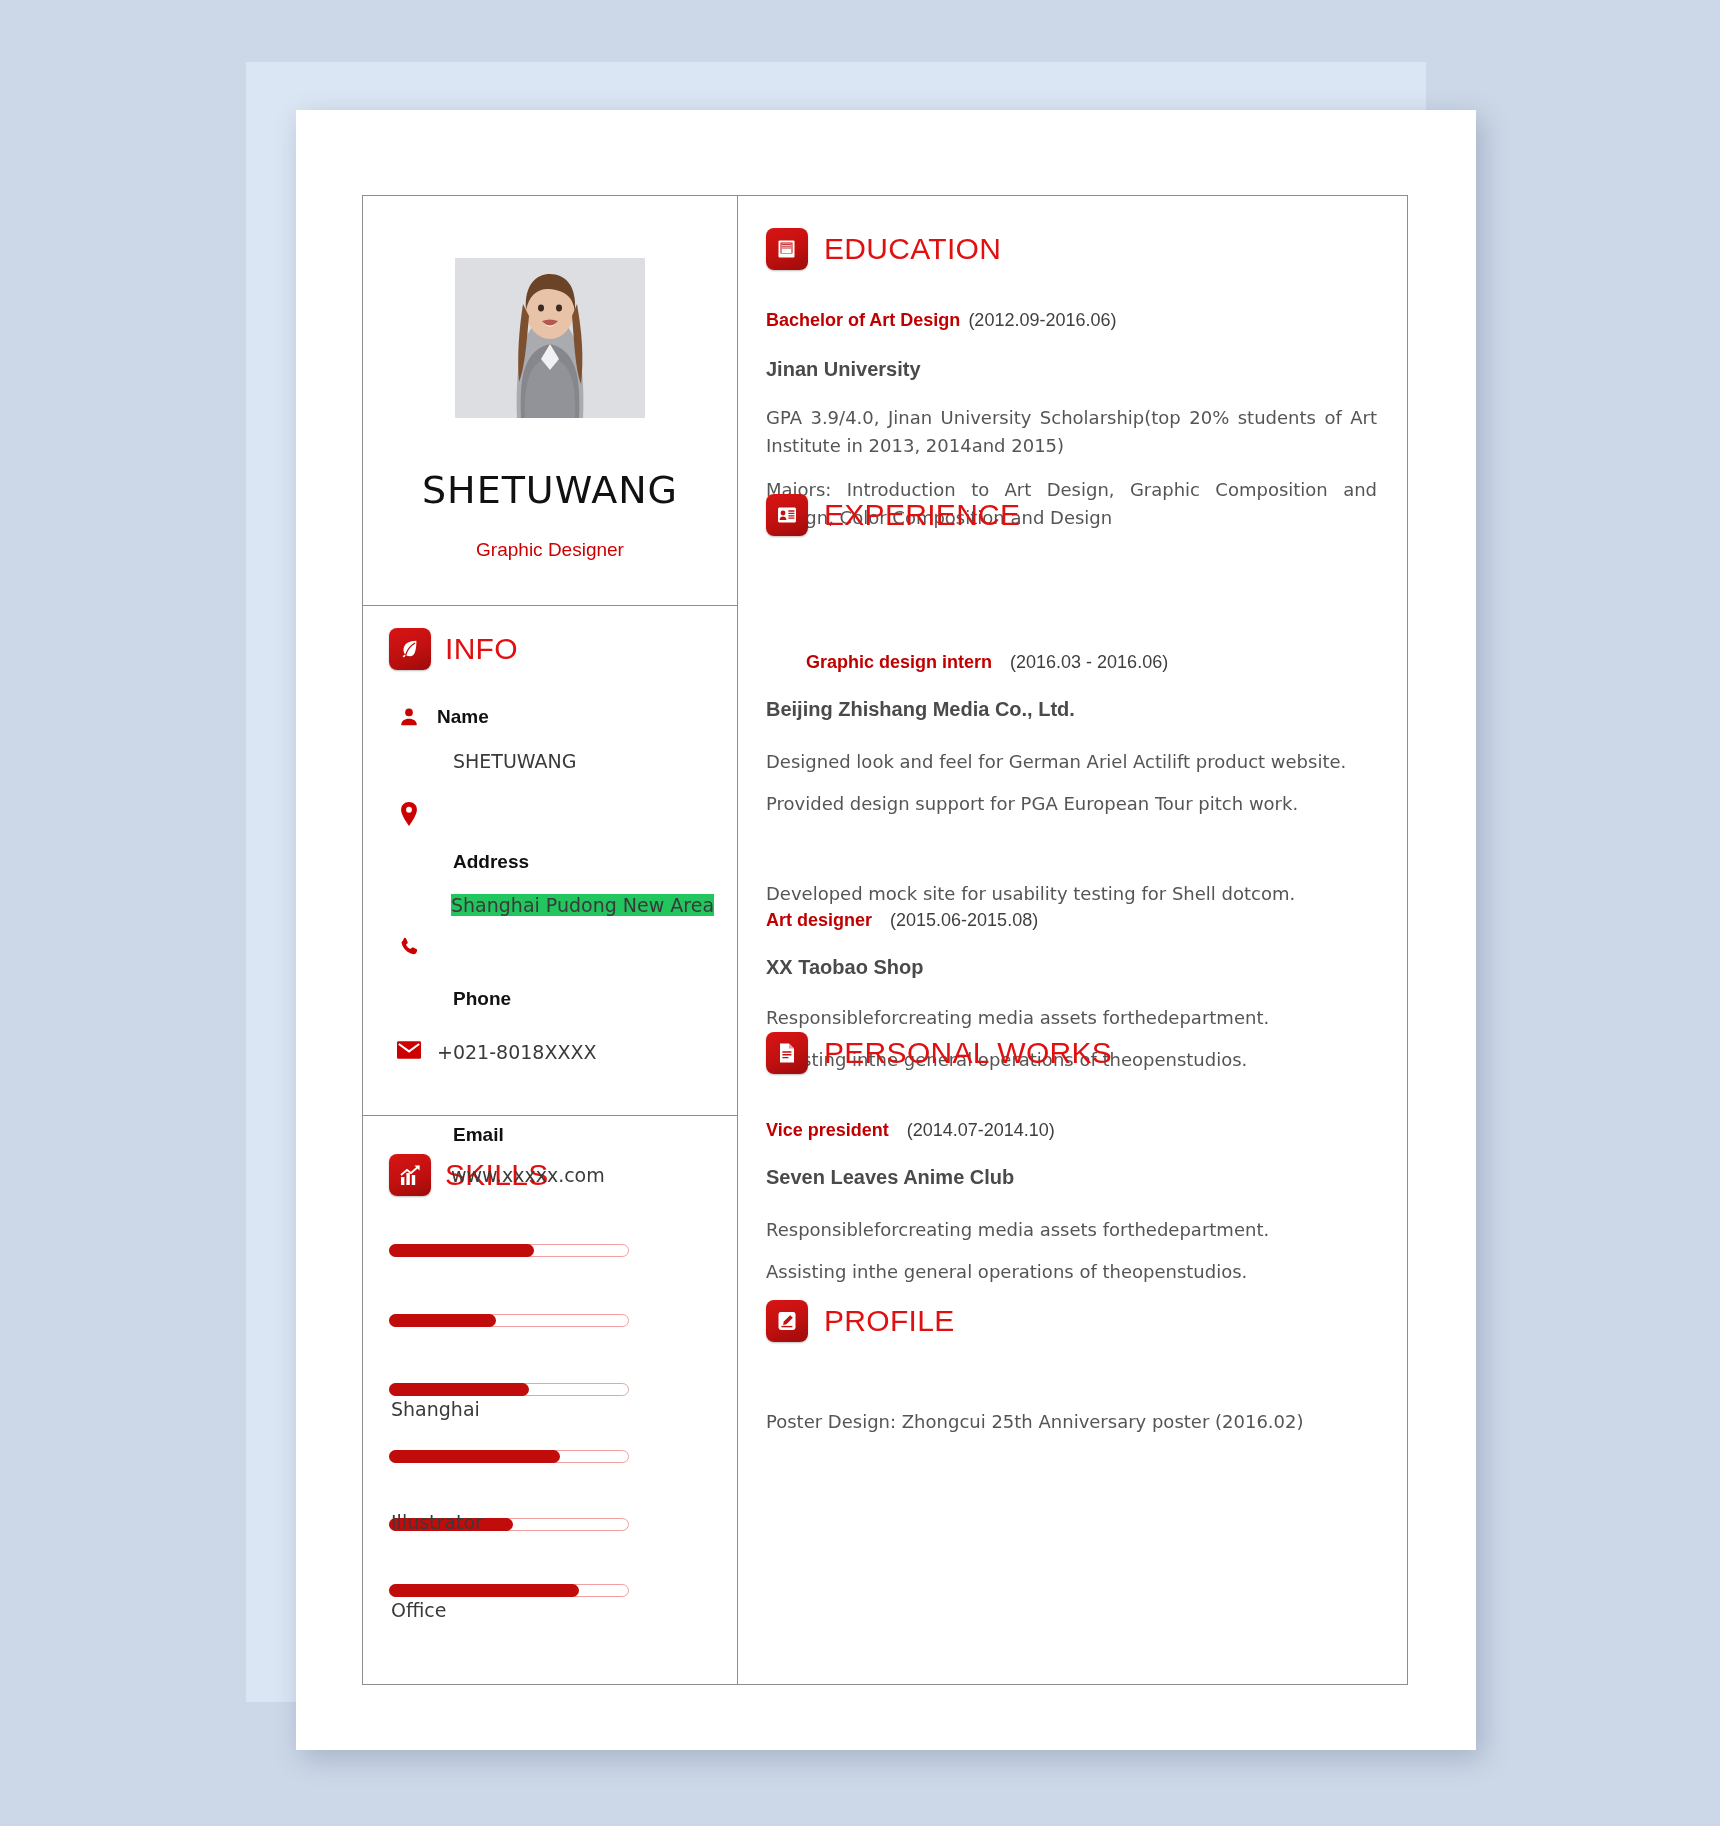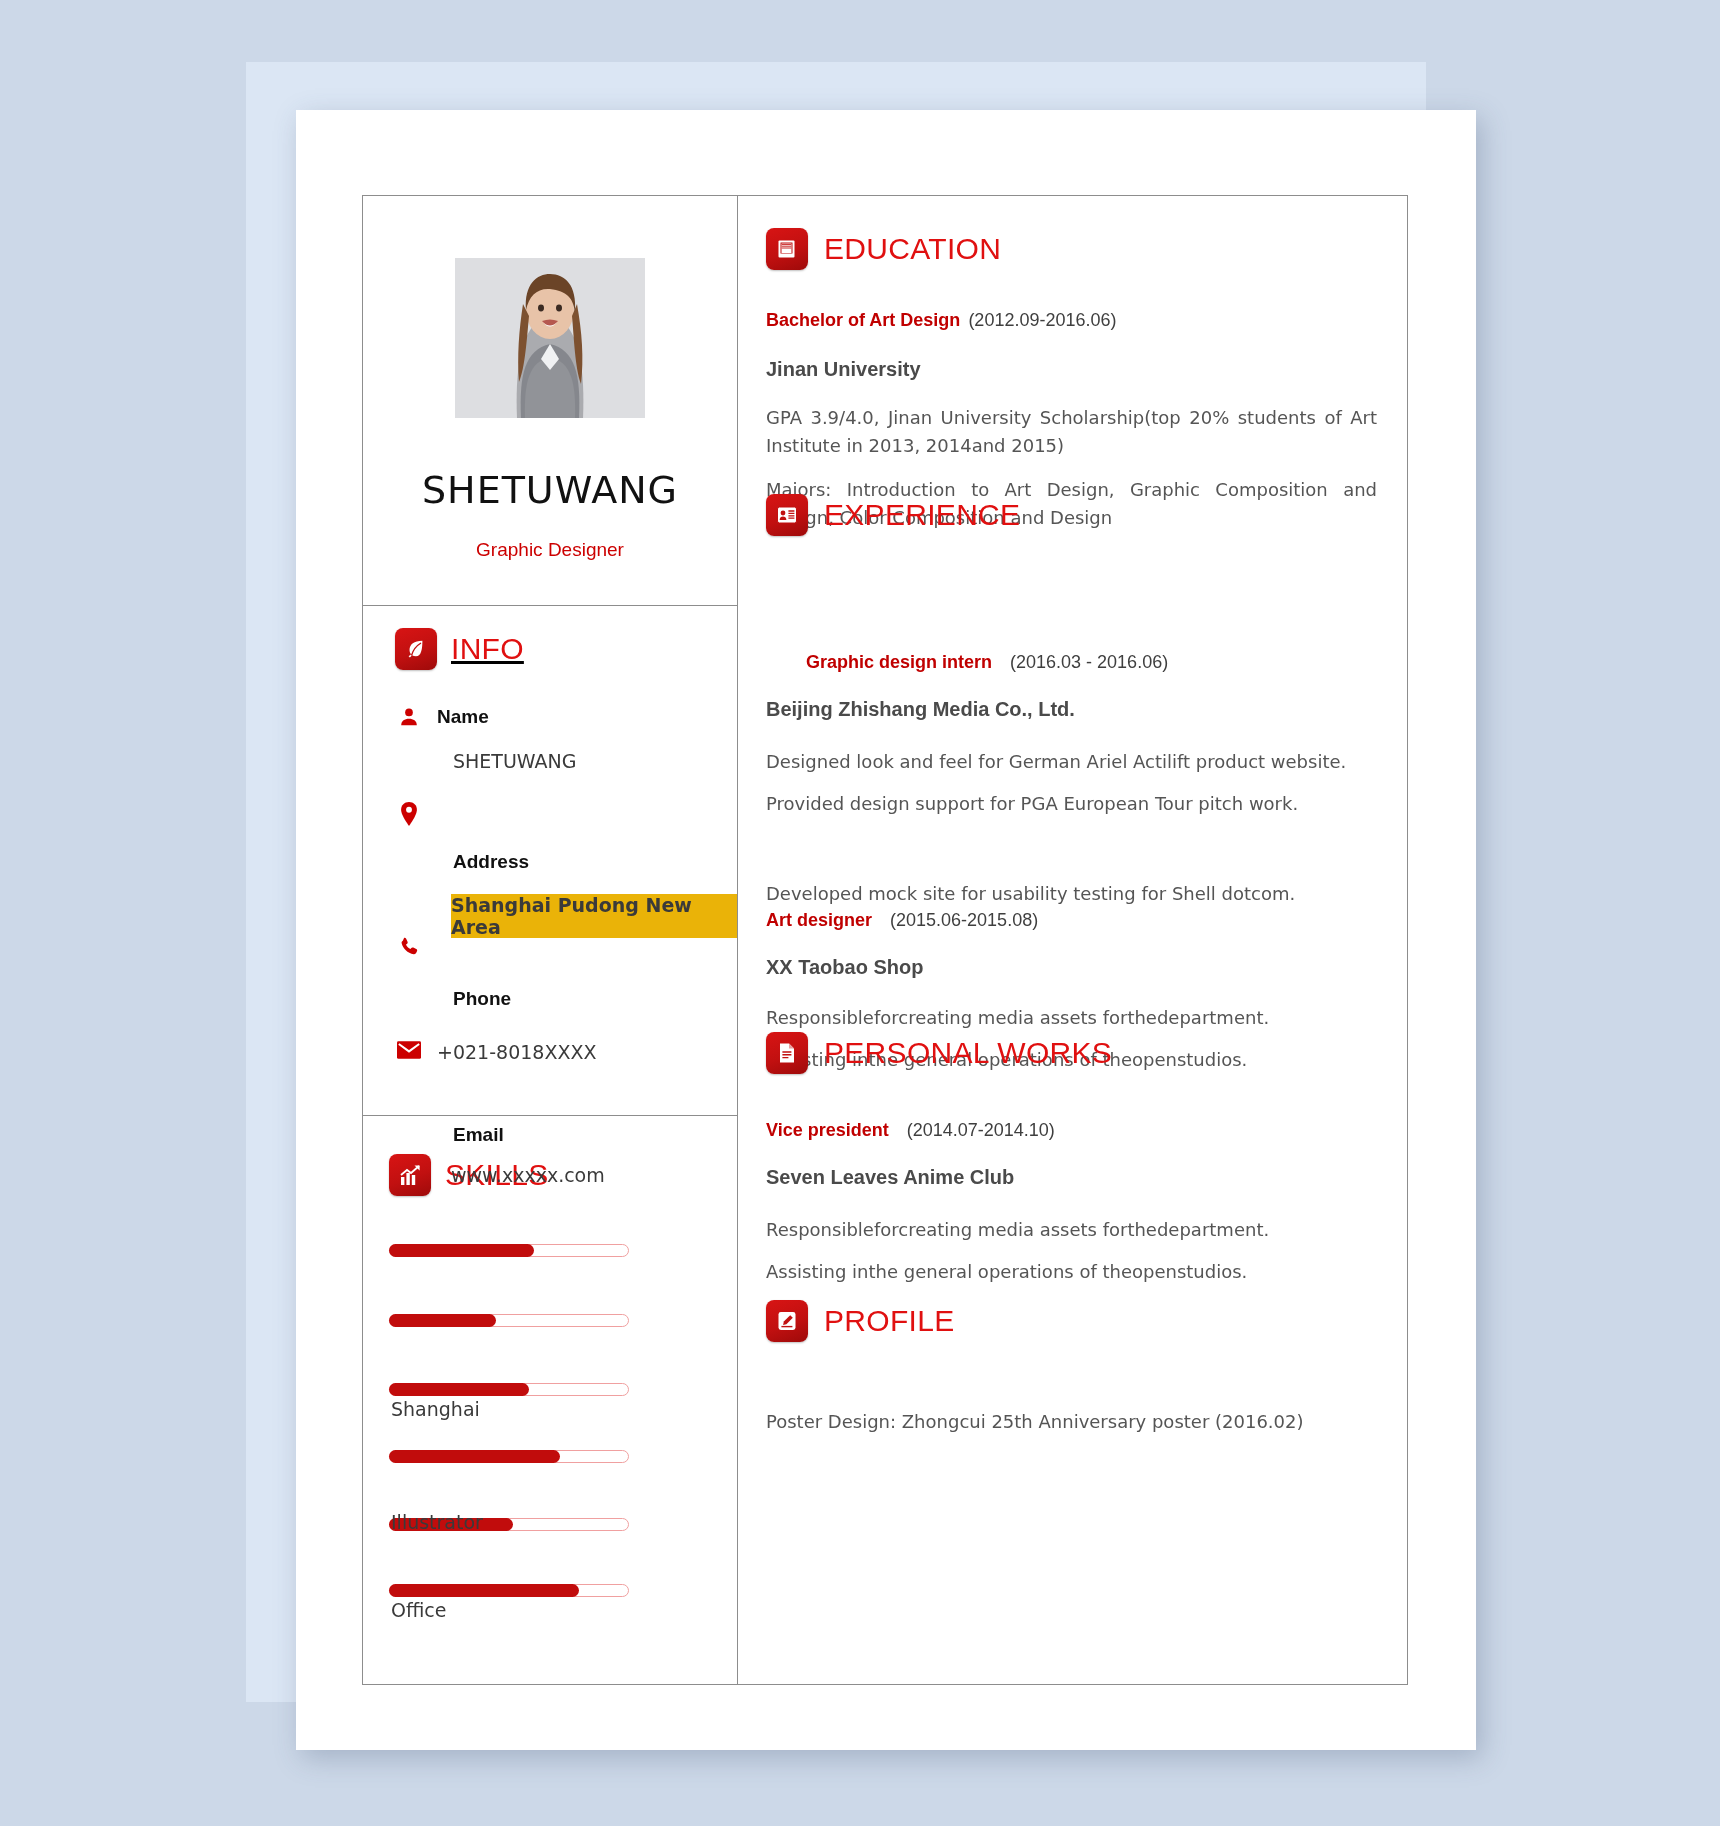--- a/index.html
+++ b/index.html
@@ -124,32 +124,32 @@
     box-shadow: 0 1px 2px rgba(0,0,0,0.25);
   }
   .sec-title {
     color: #e01010;
     font-size: 30px;
     font-weight: 400;
     letter-spacing: 0.3px;
   }
 
   
-  .info-head { position: absolute; left: 32px; top: 22px; text-decoration: underline; }
+  .info-head { position: absolute; left: 26px; top: 22px; }
   .info-row {
     position: absolute;
     left: 32px;
     display: flex;
     align-items: flex-start;
     gap: 14px;
   }
   .info-ico { width: 28px; flex: none; color: #cc0000; display:flex; align-items:center; justify-content:center;}
   .info-lbl { font-size: 19px; font-weight: bold; color: #111; }
   .info-val { font-size: 19px; color: #3a3a3a; font-family: "DejaVu Sans", sans-serif; }
-  .info-val.hl { background: #eab308; font-weight: bold; }
+  .info-val.hl { background: #22c55e; }
 
   
   .skills-head { position: absolute; left: 26px; top: 38px; }
   .bar-wrap {
     position: absolute;
     left: 26px;
     width: 240px;
     height: 13px;
     border: 1px solid #f0a0a0;
     border-radius: 7px;

